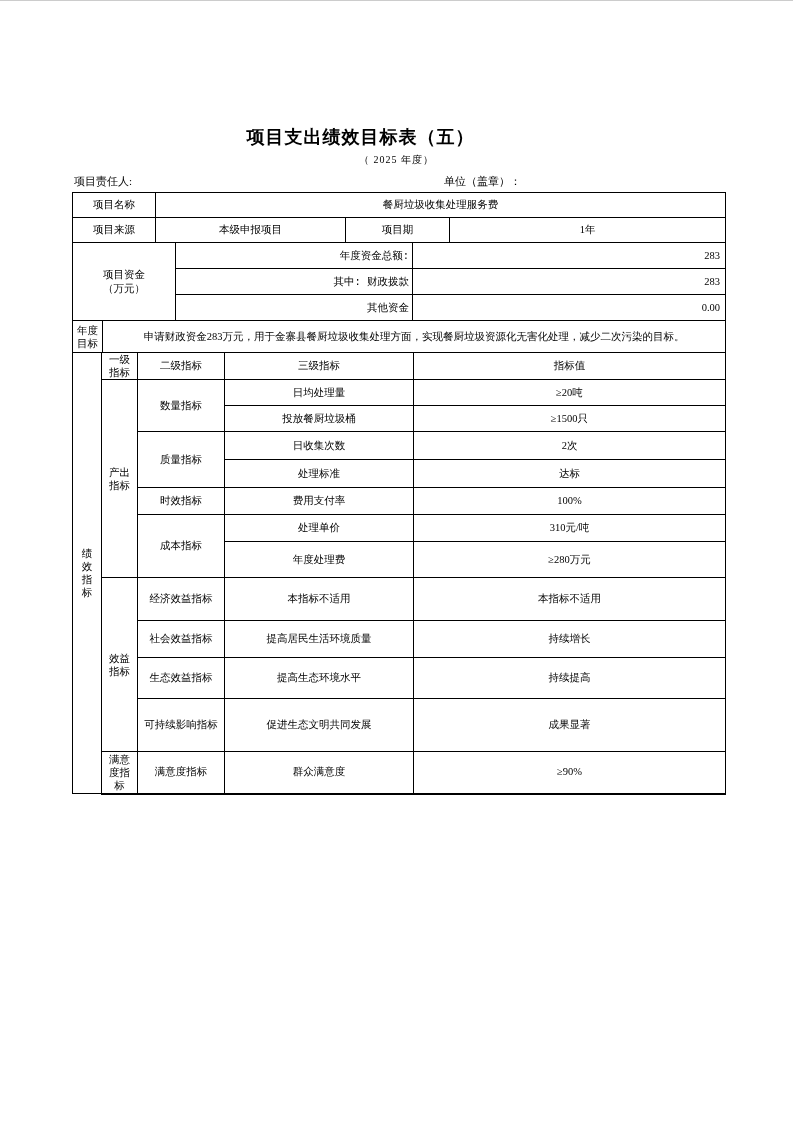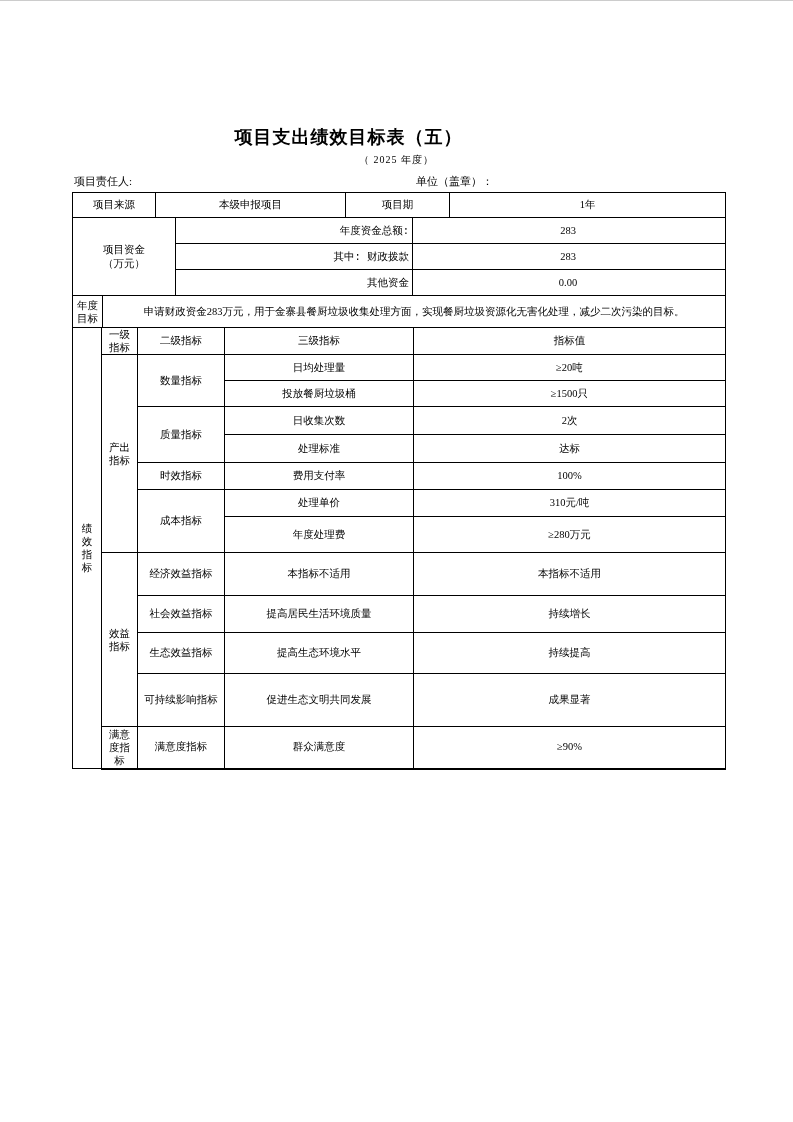--- a/index.html
+++ b/index.html
@@ -3,40 +3,40 @@
 <meta charset="utf-8">
 <style>
   html,body { margin:0; padding:0; background:#fff; }
   .page {
     position:relative; width:793px; height:1122px; background:#ffffff;
     font-family:"Liberation Serif","DejaVu Serif",serif; color:#000;
     overflow:hidden;
   }
   .topline { position:absolute; top:0; left:0; width:793px; height:1px; background:#cccccc; }
   .title {
-    position:absolute; top:125px; left:0; width:697px; text-align:center;
+    position:absolute; top:125px; left:12px; width:697px; text-align:center;
     font-size:18px; font-weight:bold; letter-spacing:1px;
   }
   .subtitle {
     position:absolute; top:153px; left:0; width:793px; text-align:center;
     font-size:10px; letter-spacing:1px;
   }
   .meta { position:absolute; top:174px; left:0; width:793px; font-size:11px; }
   .meta .resp { position:absolute; left:74px; top:0; }
-  .meta .unit { position:absolute; left:416px; top:0;text-align:right; }
+  .meta .unit { position:absolute; left:444px; top:0;text-align:right; }
   .tables { position:absolute; left:72px; top:192px; width:653px; }
   table { border-collapse:collapse; table-layout:fixed; width:653px; }
   table + table { margin-top:-1px; }
   td {
     border:1px solid #000; font-size:10.5px; line-height:14px;
     text-align:center; vertical-align:middle; padding:0 3px;
     overflow:hidden; word-break:break-all;
   }
   .left   { text-align:right;font-family:Liberation Mono, monospace; }
-  .num    { text-align:center; padding-right:5px; }
+  .num    { text-align:right; padding-right:5px; }
   .ind0   { padding-left:8px; }
   .ind1   { padding-left:21px; }
   .ind2   { padding-left:56px; }
   .goaltx { text-align:center; padding:0 9px; }
   .wrap2  { padding:0 5px; line-height:13px; }
   .wrap2y { padding:0 2px; line-height:13px; }
   .vlabel { padding:0 8px; line-height:13px; }
   .btm td { border-bottom-width:2px; }
 </style>
 </head>
@@ -56,20 +56,24 @@
   <div class="tables">
 
     <table>
       <colgroup>
           <col style="width:83px">
           <col style="width:190px">
           <col style="width:104px">
           <col style="width:276px">
         </colgroup>
       <tbody>
+          <tr style="height:25px">
+        <td>项目名称</td>
+        <td colspan="3">餐厨垃圾收集处理服务费</td>
+      </tr>
       <tr style="height:25px">
         <td>项目来源</td>
         <td>本级申报项目</td>
         <td>项目期</td>
         <td>1年</td>
       </tr>
     </tbody>
       </table>
 
     <table>

